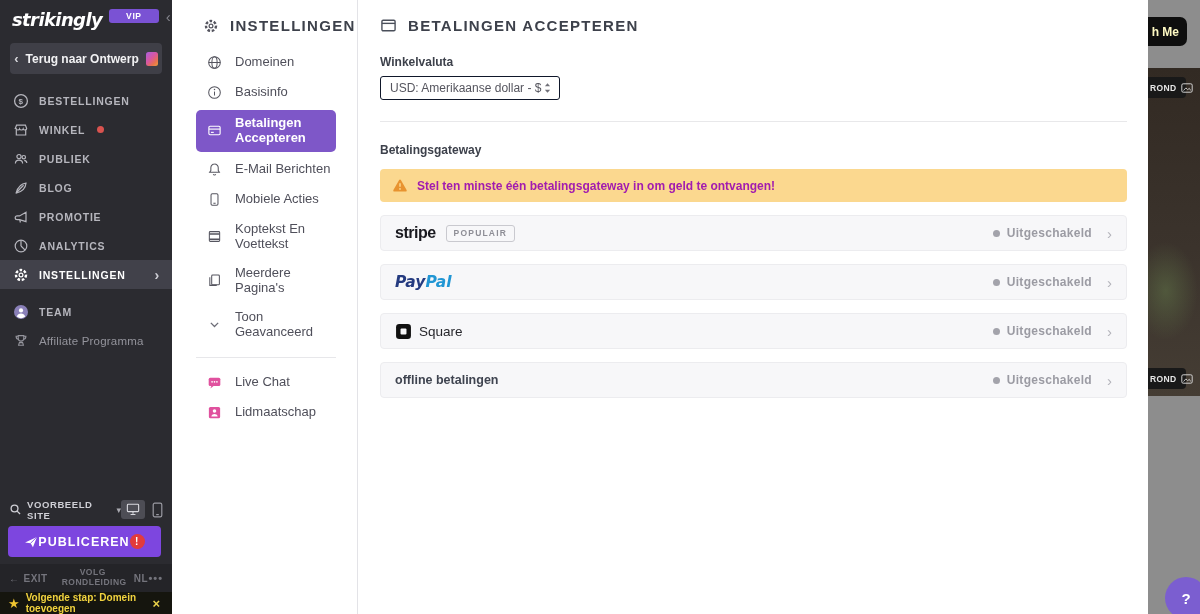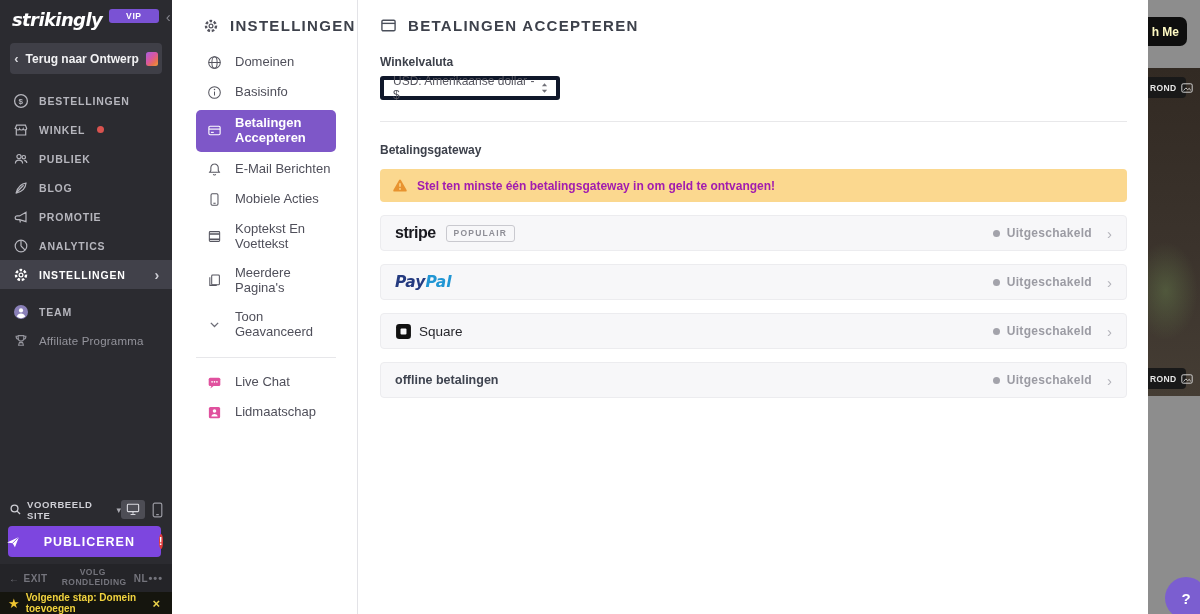--- a/index.html
+++ b/index.html
@@ -25,21 +25,21 @@
   .nav-item.affiliate { font-weight:normal; letter-spacing:.2px; font-size:11.5px; color:#94949c; }
   .red-dot { width:7px; height:7px; border-radius:50%; background:#d9534f; margin-left:2px; }
 
   .preview-row { position:absolute; left:0; right:0; top:497px; height:25px; display:flex; align-items:center; padding:0 9px; color:#cfcfd5; }
   .preview-label { font-size:9.5px; font-weight:bold; letter-spacing:.6px; margin-left:5px; }
   .caret { font-size:9px; margin-left:4px; color:#a9a9b0; }
   .device-btns { margin-left:auto; display:flex; align-items:center; gap:7px; }
   .monitor-btn { width:24px; height:19px; background:#4d4d55; border-radius:3px; display:flex; align-items:center; justify-content:center; cursor:pointer; }
   .phone-btn { display:flex; align-items:center; cursor:pointer; }
 
-  .publish-btn { position:absolute; left:8px; right:11px; top:526px; height:31px; background:#7d46df; border-radius:4px; display:flex; align-items:center; justify-content:center; gap:24px; color:#fff; font-size:12.5px; font-weight:bold; letter-spacing:1px; cursor:pointer; }
+  .publish-btn { position:absolute; left:8px; right:11px; top:526px; height:31px; background:#7d46df; border-radius:4px; display:flex; align-items:center; justify-content:center; gap:0; color:#fff; font-size:12.5px; font-weight:bold; letter-spacing:1px; cursor:pointer; }
   .err-circle { width:15px; height:15px; border-radius:50%; background:#e23b3b; color:#fff; font-size:10px; font-weight:bold; display:flex; align-items:center; justify-content:center; }
 
   .footer-bar { position:absolute; left:0; right:0; top:564px; height:28px; background:#242428; display:flex; align-items:center; color:#74747c; font-size:10px; font-weight:bold; letter-spacing:.5px; padding:0 9px; }
   .footer-exit { display:flex; align-items:center; gap:4px; cursor:pointer; }
   .footer-tour { margin-left:14px; width:62px; font-size:8.5px; text-align:center; line-height:1.15; cursor:pointer; }
   .footer-lang { margin-left:10px; cursor:pointer; }
   .footer-more { margin-left:auto; letter-spacing:1px; font-size:11px; cursor:pointer; }
 
   .notification { position:absolute; left:0; right:0; top:592px; height:22px; background:#15150e; display:flex; align-items:center; padding:0 8px; color:#f0d23e; }
   .notif-star { color:#f0c530; font-size:13px; margin-right:6px; }
@@ -54,21 +54,21 @@
   .s-item.selected { margin:3px 21px 3px 24px; padding:6px 8px 6px 10px; background:#7e57c8; border-radius:5px; color:#fff; font-weight:bold; }
   .s-item.selected .ic { color:#fff; }
   .s-item.pink .ic { color:#e0519e; }
   .s-divider { border-top:1px solid #e7e7ea; margin:10px 21px 10px 24px; }
   .s-label { white-space:pre-line; }
 
   
   .main { position:absolute; left:358px; top:0; width:790px; height:614px; background:#fff; }
   .main-header { display:flex; align-items:center; gap:11px; padding:17px 0 0 22px; color:#3d414b; font-size:15px; font-weight:bold; letter-spacing:1.3px; }
   .field-label { margin:21px 0 7px 22px; font-size:12px; font-weight:bold; color:#3d414b; }
-  .currency-select { margin-left:22px; width:180px; height:24px; border:4px solid #0f172a; border-radius:3px; background:#fff; display:flex; align-items:center; padding:0 6px 0 9px; font-size:12px; color:#55555e; cursor:pointer; }
+  .currency-select { margin-left:22px; width:180px; height:24px; border:1px solid #0f172a; border-radius:3px; background:#fff; display:flex; align-items:center; padding:0 6px 0 9px; font-size:12px; color:#55555e; cursor:pointer; }
   .currency-select .stepper { margin-left:auto; }
   .h-divider { border-top:1px solid #e8e8ea; margin:21px 21px 0 22px; }
   .warning { margin:12px 21px 0 22px; height:33px; background:#fbd88f; border-radius:4px; display:flex; align-items:center; gap:9px; padding:0 12px; color:#a21caf; font-size:12px; font-weight:bold; }
   .gw-row { margin:13px 21px 0 22px; height:36px; background:#f7f7f9; border:1px solid #ececef; border-radius:4px; display:flex; align-items:center; padding:0 14px; cursor:pointer; }
   .stripe-logo { font-size:16px; font-weight:bold; letter-spacing:-.5px; color:#19191f; }
   .popular-badge { margin-left:10px; border:1px solid #c9c9cf; border-radius:3px; padding:2.5px 7px; font-size:8.5px; font-weight:bold; letter-spacing:1.2px; color:#8e8e96; }
   .paypal-logo { font-family:"DejaVu Sans", sans-serif; font-style:italic; font-weight:bold; font-size:15.5px; }
   .pp-pay { color:#253b80; } .pp-pal { color:#2196d4; }
   .square-row-left { display:flex; align-items:center; gap:7px; color:#26262b; font-size:13.5px; }
   .offline-name { font-size:12.5px; font-weight:bold; color:#3f4450; }

